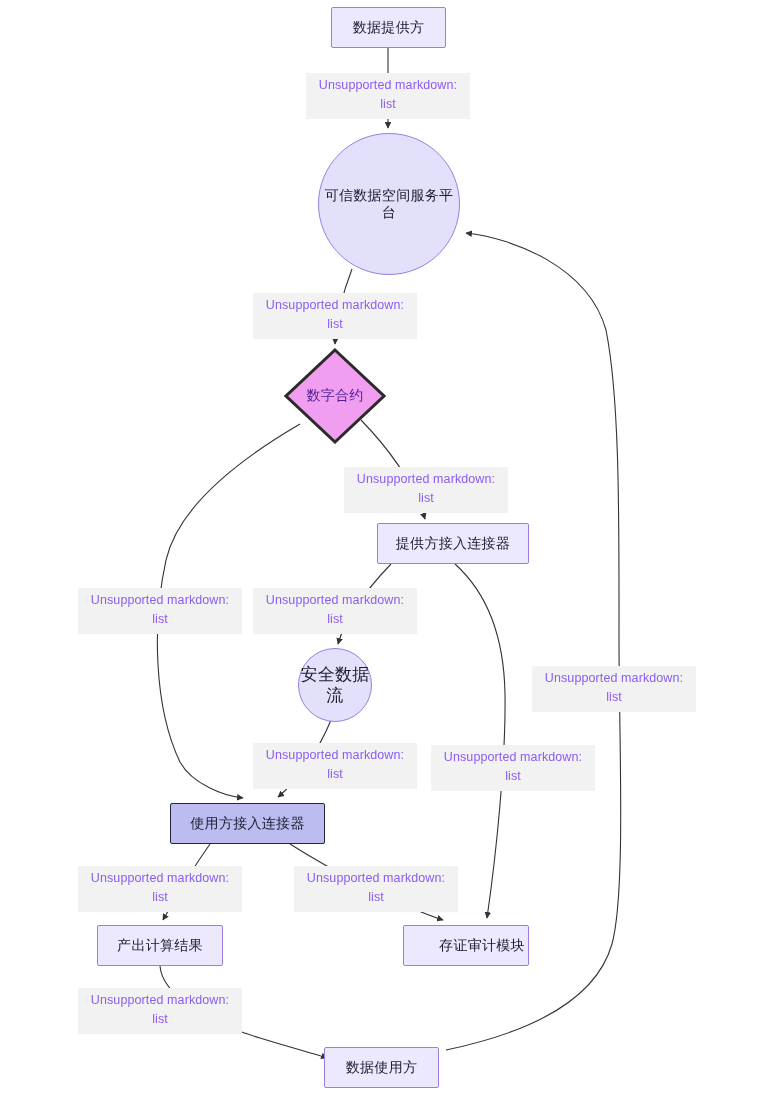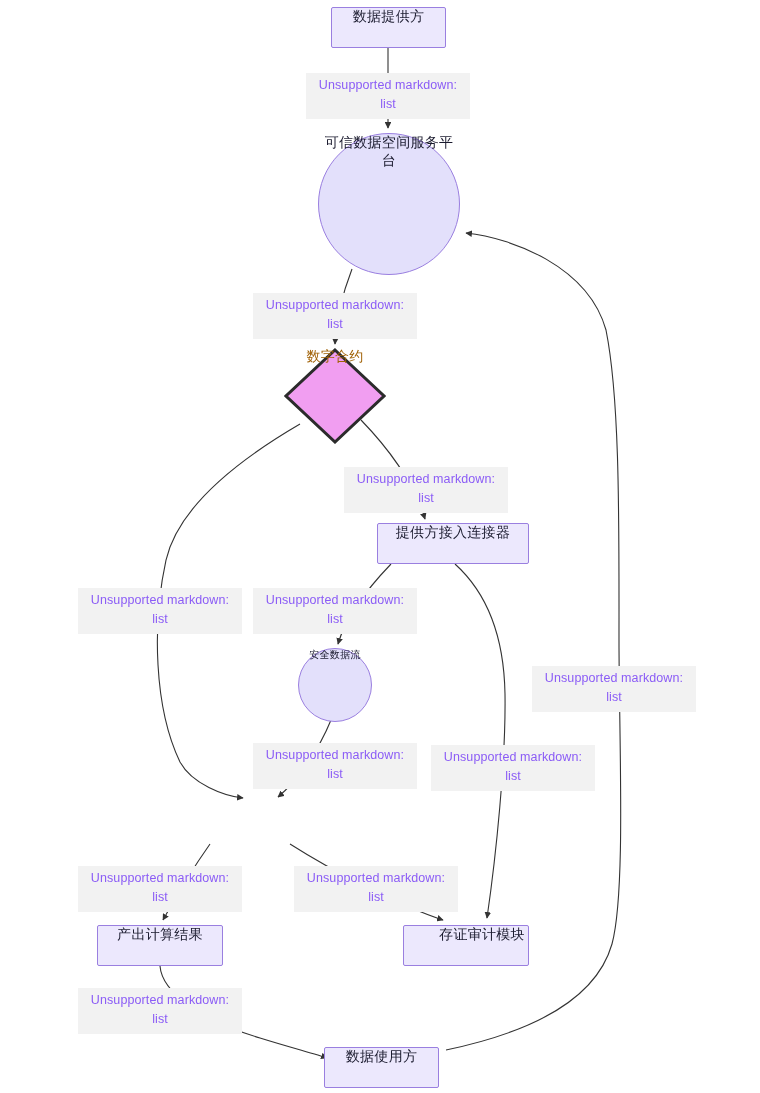--- a/index.html
+++ b/index.html
@@ -29,21 +29,21 @@
   }
   .edge-path {
     fill: none;
     stroke: #333333;
     stroke-width: 1.1px;
   }
   .node {
     position: absolute;
     box-sizing: border-box;
     display: flex;
-    align-items: flex-start;
+    align-items: center;
     justify-content: center;
     text-align: center;
     color: #1a1a2e;
     font-size: 14px;
     line-height: 1.25;
     letter-spacing: 0.3px;
   }
   .node.rect {
     background: #ece8fd;
     border: 1px solid #9a7fe0;
@@ -66,21 +66,21 @@
   .diamond-shape {
     position: absolute;
     left: 0;
     top: 0;
     width: 100%;
     height: 100%;
   }
   .diamond-label {
     position: relative;
     z-index: 2;
-    color: #a16207;
+    color: #4c1d95;
     font-size: 14px;
   }
   .edge-label {
     position: absolute;
     box-sizing: border-box;
     background: #f2f2f2;
     color: #8b5cf6;
     font-size: 12.5px;
     line-height: 1.55;
     text-align: center;
@@ -136,24 +136,27 @@
     <svg class="diamond-shape" viewBox="0 0 102 96" preserveAspectRatio="none">
       <polygon points="51,2 100,48 51,94 2,48" fill="#f19ef1" stroke="#2b2b2b" stroke-width="3"></polygon>
     </svg>
     <span class="diamond-label">数字合约</span>
   </div>
 
   <div class="node rect" style="left:349px; top:523px; width:152px; height:41px;margin-left:28px;">
     <span>提供方接入连接器</span>
   </div>
 
-  <div class="node circle" style="left:298px; top:648px; width:74px; height:74px; font-size:10px;">
+  <div class="node circle" style="left:298px; top:648px; width:74px; height:74px; font-size:17px;">
     <span>安全数据流</span>
   </div>
 
+  <div class="node rect-hl" style="left:170px; top:803px; width:155px; height:41px;">
+    <span>使用方接入连接器</span>
+  </div>
 
   <div class="node rect" style="left:97px; top:925px; width:126px; height:41px;">
     <span>产出计算结果</span>
   </div>
 
   <div class="node rect" style="left:403px; top:925px; width:126px; height:41px;padding-left:32px;">
     <span>存证审计模块</span>
   </div>
 
   <div class="node rect" style="left:324px; top:1047px; width:115px; height:41px;">

